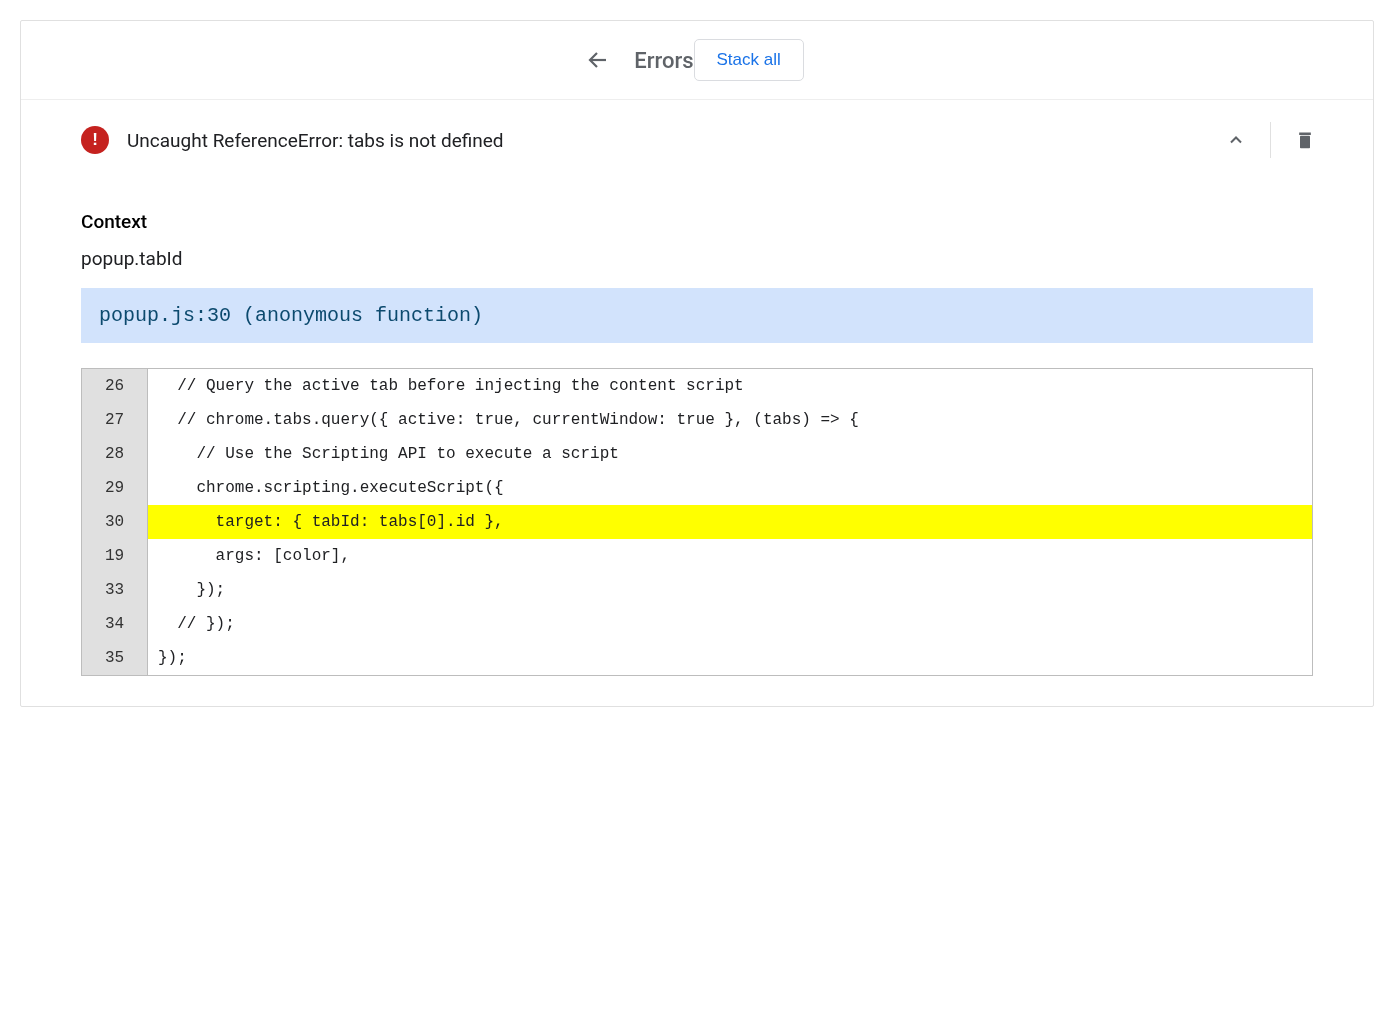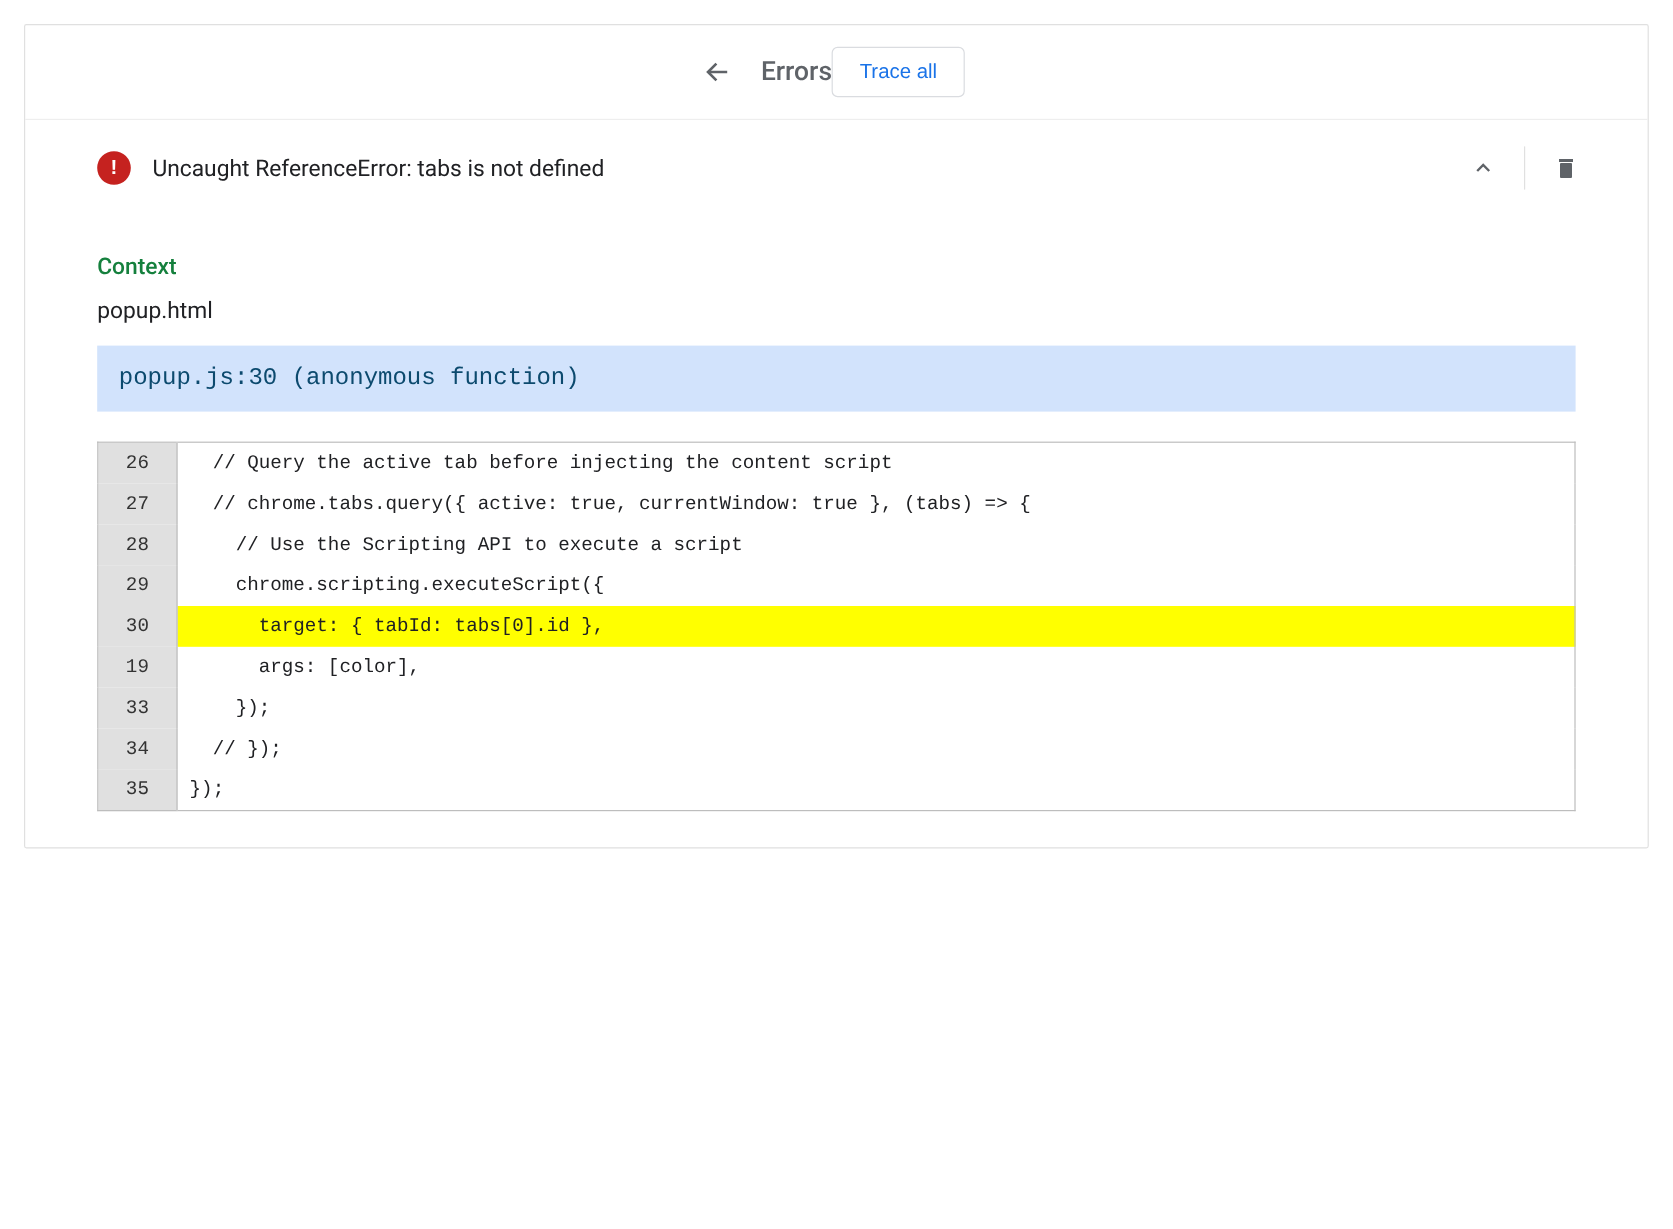--- a/index.html
+++ b/index.html
@@ -104,21 +104,21 @@
       height: 36px;
       background: #e0e0e0;
       margin: 0 6px;
     }
     .body-section {
       padding: 8px 60px 30px 60px;
     }
     .section-label {
       font-size: 19px;
       font-weight: 500;
-      color: #15803d;
+      color: #000000;
       margin-bottom: 14px;
       margin-top: 22px;
     }
     .context-val {
       font-size: 19px;
       color: #202124;
       margin-bottom: 8px;
     }
     .trace-bar {
       background: #d2e3fc;
@@ -167,21 +167,21 @@
   <div class="header-row">
     <div class="header-left">
       <div class="back-btn">
         <svg width="26" height="26" viewBox="0 0 24 24" fill="none" stroke="currentColor" stroke-width="2.2">
           <line x1="20" y1="12" x2="4" y2="12"></line>
           <polyline points="11,5 4,12 11,19"></polyline>
         </svg>
       </div>
       <div class="title">Errors</div>
     </div>
-    <button class="clear-btn">Trace all</button>
+    <button class="clear-btn">Stack all</button>
   </div>
 
   <div class="error-header">
     <div class="error-icon-wrap">
       <div class="error-circle">!</div>
     </div>
     <div class="error-msg">Uncaught ReferenceError: tabs is not defined</div>
     <div class="error-actions">
       <div class="collapse-btn">
         <svg width="20" height="20" viewBox="0 0 24 24" fill="none" stroke="currentColor" stroke-width="2.4">
@@ -193,21 +193,21 @@
         <svg width="20" height="22" viewBox="0 0 24 24" fill="currentColor">
           <rect x="5" y="3" width="14" height="3"></rect>
           <rect x="6" y="7" width="12" height="15" rx="1"></rect>
         </svg>
       </div>
     </div>
   </div>
 
   <div class="body-section">
     <div class="section-label">Context</div>
-    <div class="context-val">popup.html</div>
+    <div class="context-val">popup.tabId</div>
 
     <div class="trace-bar">popup.js:30 (anonymous function)</div>
 
     <table class="code-table">
       <tbody id="code-body">
           <tr>
             <td class="lineno">26</td>
             <td class="codecell">  // Query the active tab before injecting the content script</td>
           </tr>
           <tr>

